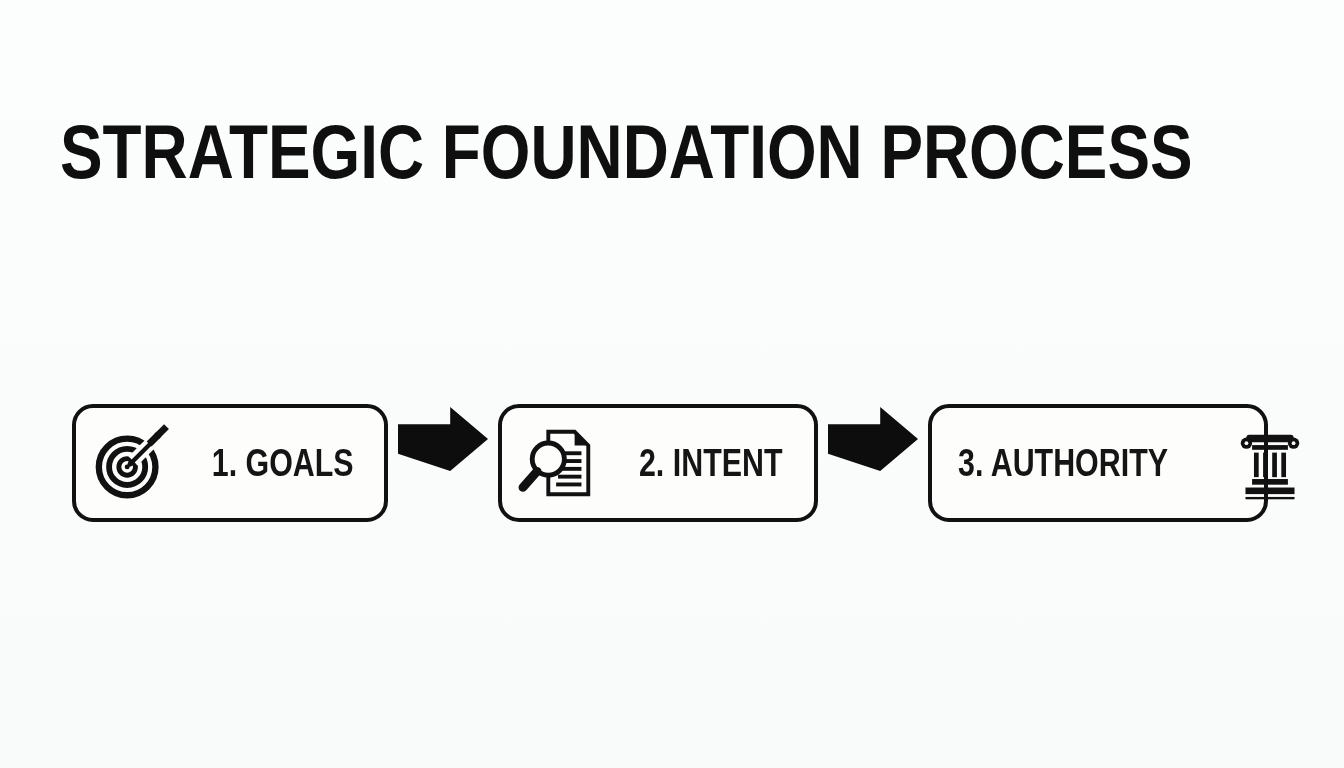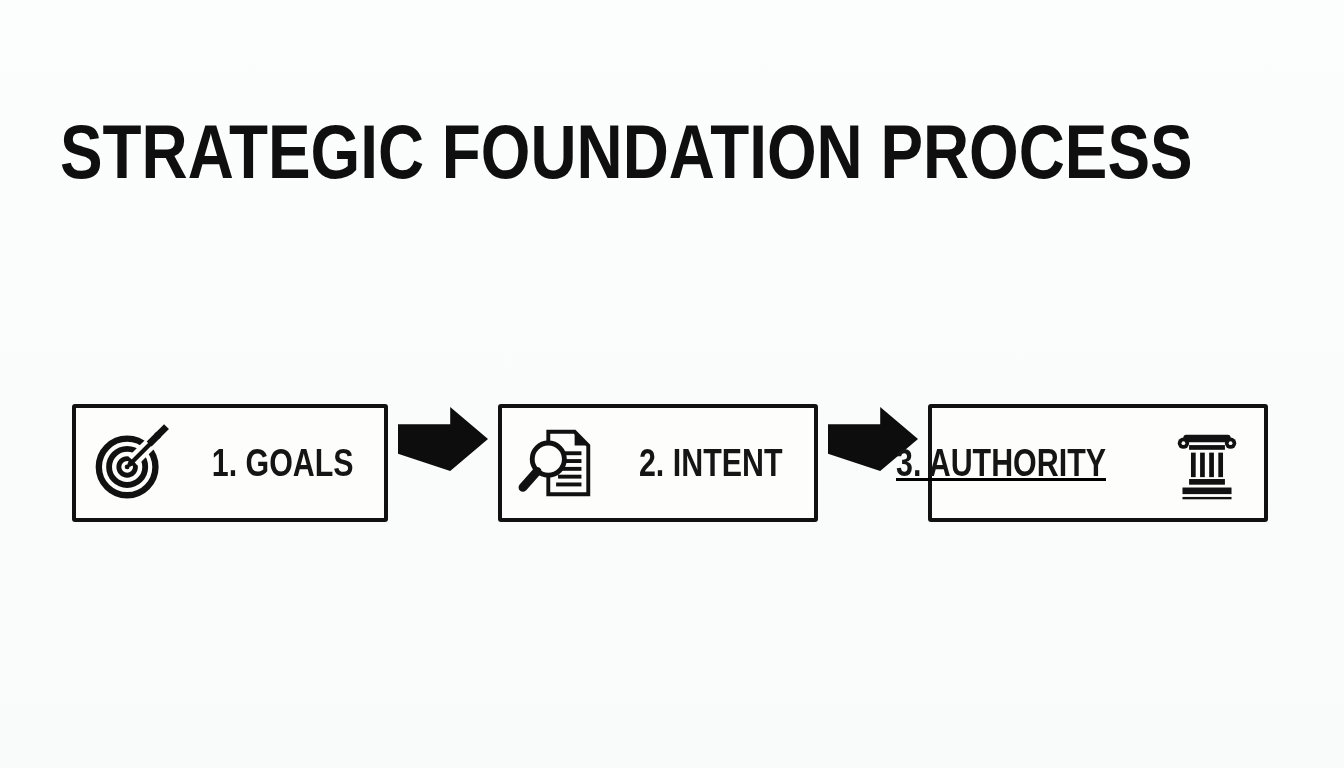--- a/index.html
+++ b/index.html
@@ -35,35 +35,34 @@
     width: 1196px;
     height: 118px;
     display: flex;
     align-items: center;
     justify-content: space-between;
   }
   .step-box {
     box-sizing: border-box;
     height: 118px;
     border: 4px solid #111111;
-    border-radius: 3px;
+    border-radius: 21px;
     background: #fdfdfc;
     display: flex;
     align-items: center;
     justify-content: center;
     gap: 16px;
     margin-top: 48px;
   }
   .step-box.goals    { width: 316px; }
   .step-box.intent   { width: 320px; }
   .step-box.authority{
     width: 340px;
-    justify-content: flex-end;
+    justify-content: flex-start;
     padding: 0 24px 0 26px;
-    text-decoration: underline;
   }
   .step-label {
     font-size: 38px;
     font-weight: 700;
     color: #151515;
     white-space: nowrap;
     transform: scaleX(0.8);
     transform-origin: center center;
   }
   .step-box.authority .step-label {

